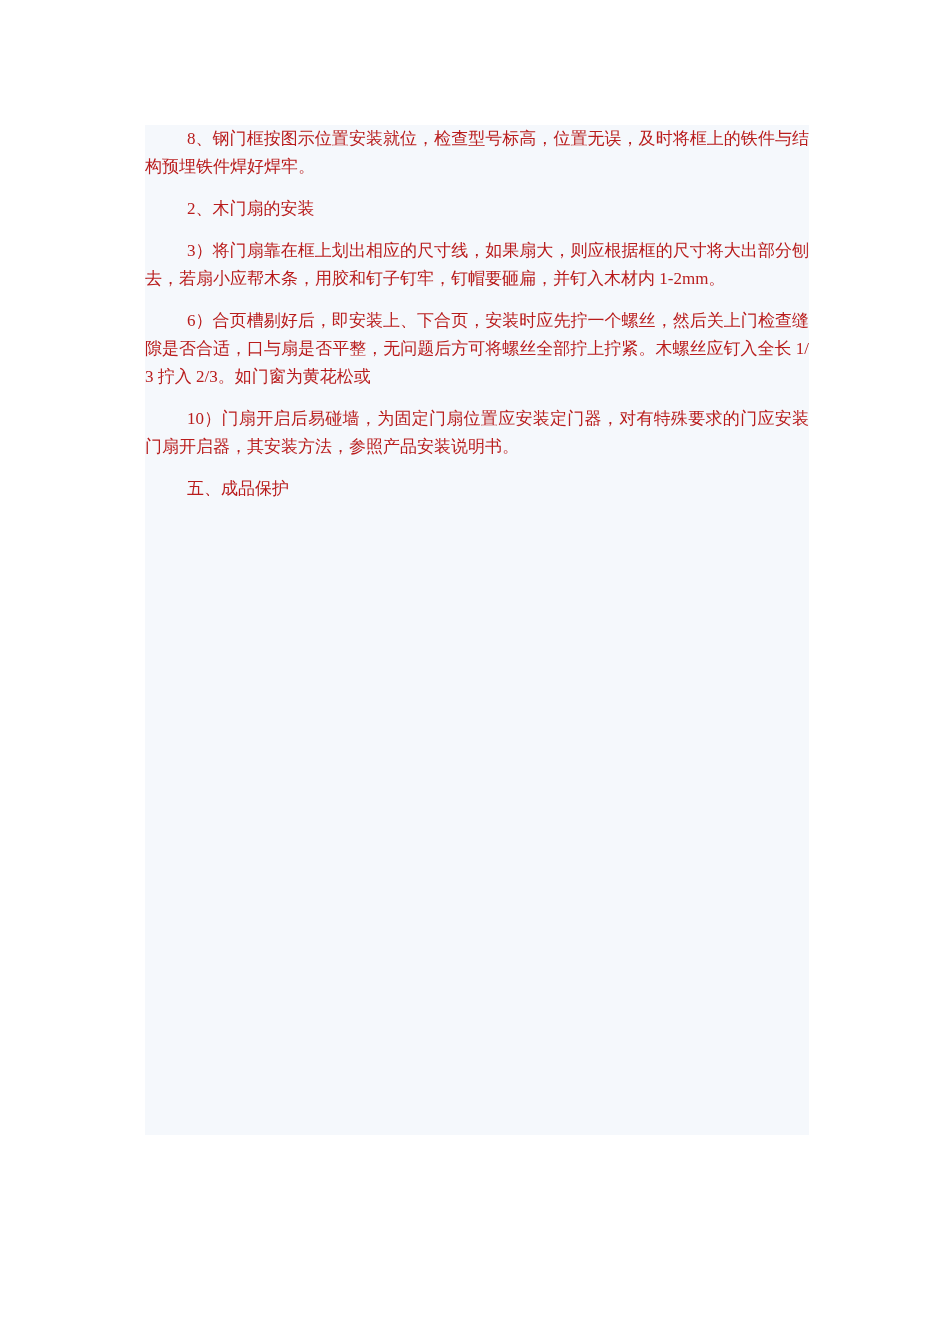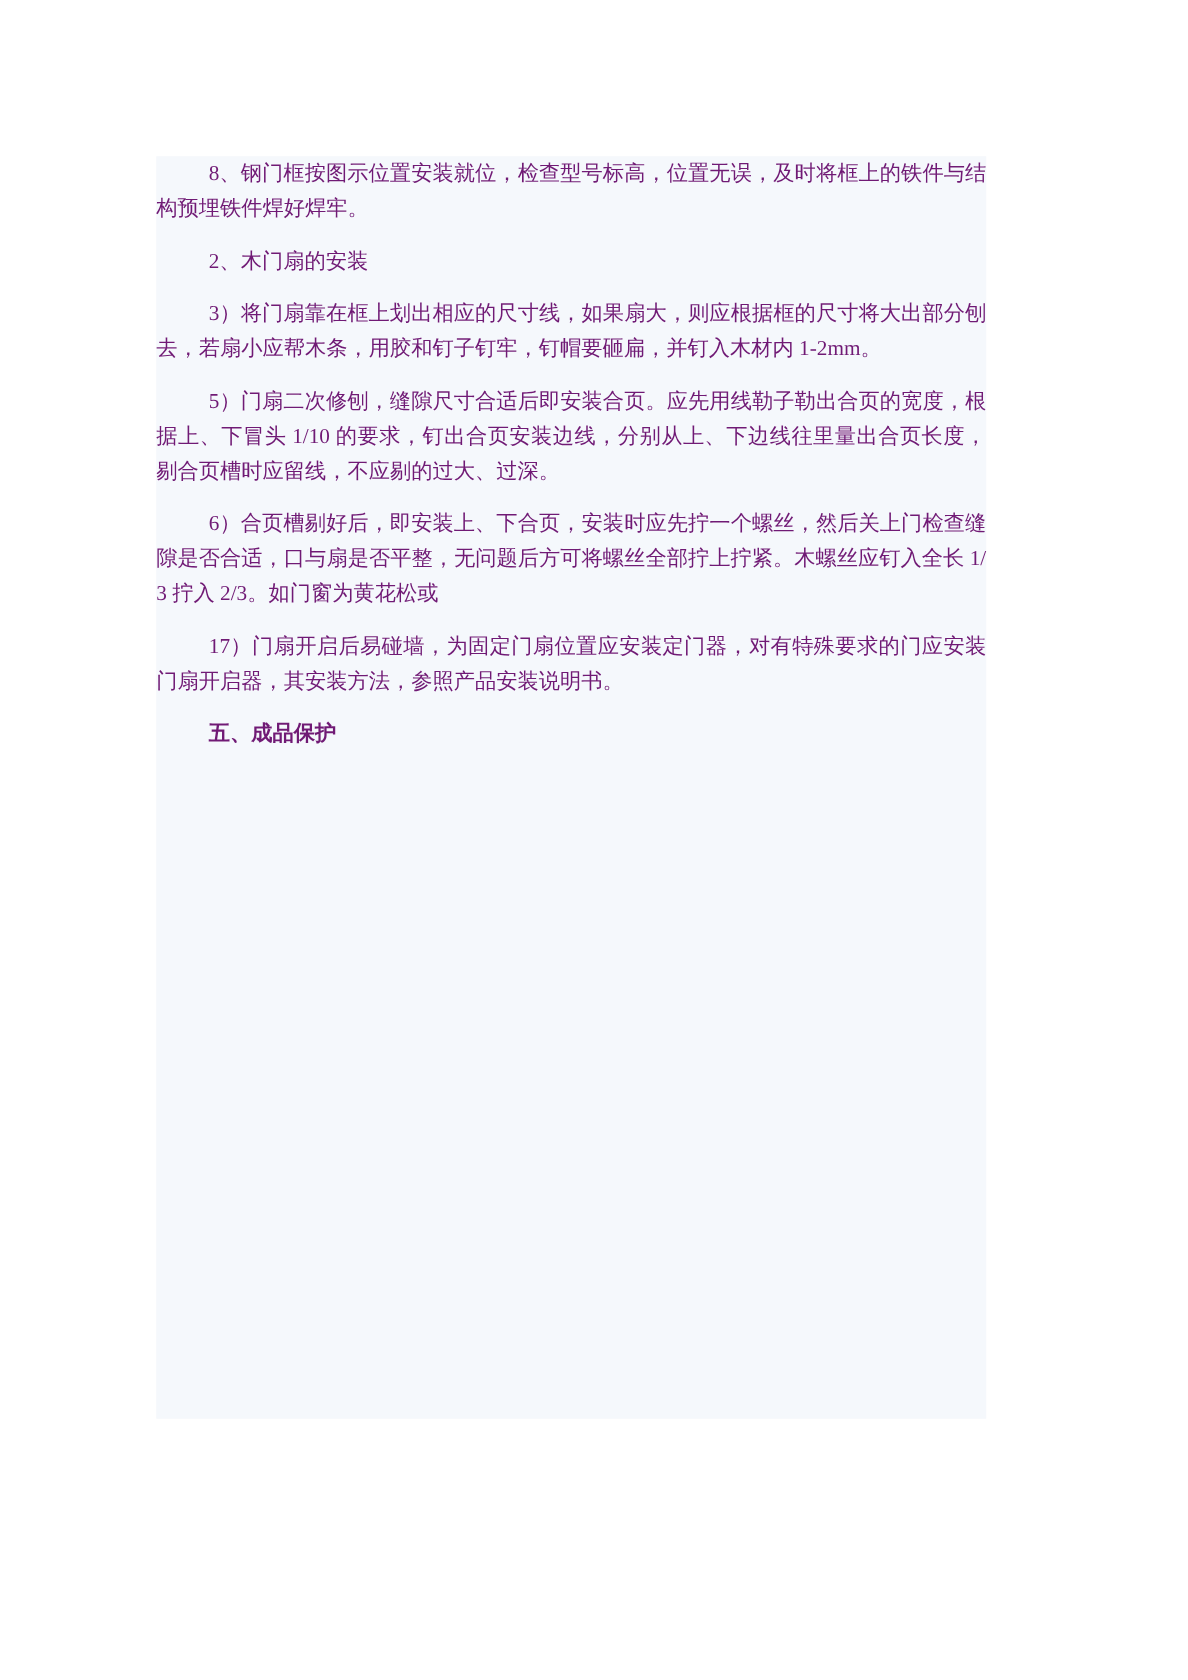--- a/index.html
+++ b/index.html
@@ -10,46 +10,44 @@
   }
   .page {
     position: relative;
     width: 950px;
     height: 1344px;
     background: #ffffff;
     overflow: hidden;
   }
   .text-panel {
     position: absolute;
-    left: 125px;
+    left: 145px;
     top: 125px;
     width: 664px;
     min-height: 1010px;
     background: #f5f8fc;
-    color: #701a75;
+    color: #b91c1c;
     font-size: 17px;
     line-height: 28px;
     text-align: justify;
   }
   .text-panel p {
     text-indent: 42px;
     margin: 0 0 14px 0;
     word-break: break-all;
   }
   .text-panel p:last-child {
     margin-bottom: 3px;
-    font-weight: bold;
   }
 </style>
 </head>
 <body>
 
 <div class="page">
   <div class="text-panel">
     <p>8、钢门框按图示位置安装就位，检查型号标高，位置无误，及时将框上的铁件与结构预埋铁件焊好焊牢。</p>
     <p>2、木门扇的安装</p>
     <p>3）将门扇靠在框上划出相应的尺寸线，如果扇大，则应根据框的尺寸将大出部分刨去，若扇小应帮木条，用胶和钉子钉牢，钉帽要砸扁，并钉入木材内 1-2mm。</p>
-    <p>5）门扇二次修刨，缝隙尺寸合适后即安装合页。应先用线勒子勒出合页的宽度，根据上、下冒头 1/10 的要求，钉出合页安装边线，分别从上、下边线往里量出合页长度，剔合页槽时应留线，不应剔的过大、过深。</p>
     <p>6）合页槽剔好后，即安装上、下合页，安装时应先拧一个螺丝，然后关上门检查缝隙是否合适，口与扇是否平整，无问题后方可将螺丝全部拧上拧紧。木螺丝应钉入全长 1/3 拧入 2/3。如门窗为黄花松或</p>
-    <p>17）门扇开启后易碰墙，为固定门扇位置应安装定门器，对有特殊要求的门应安装门扇开启器，其安装方法，参照产品安装说明书。</p>
+    <p>10）门扇开启后易碰墙，为固定门扇位置应安装定门器，对有特殊要求的门应安装门扇开启器，其安装方法，参照产品安装说明书。</p>
     <p>五、成品保护</p>
   </div>
 </div>
 
 </body></html>

